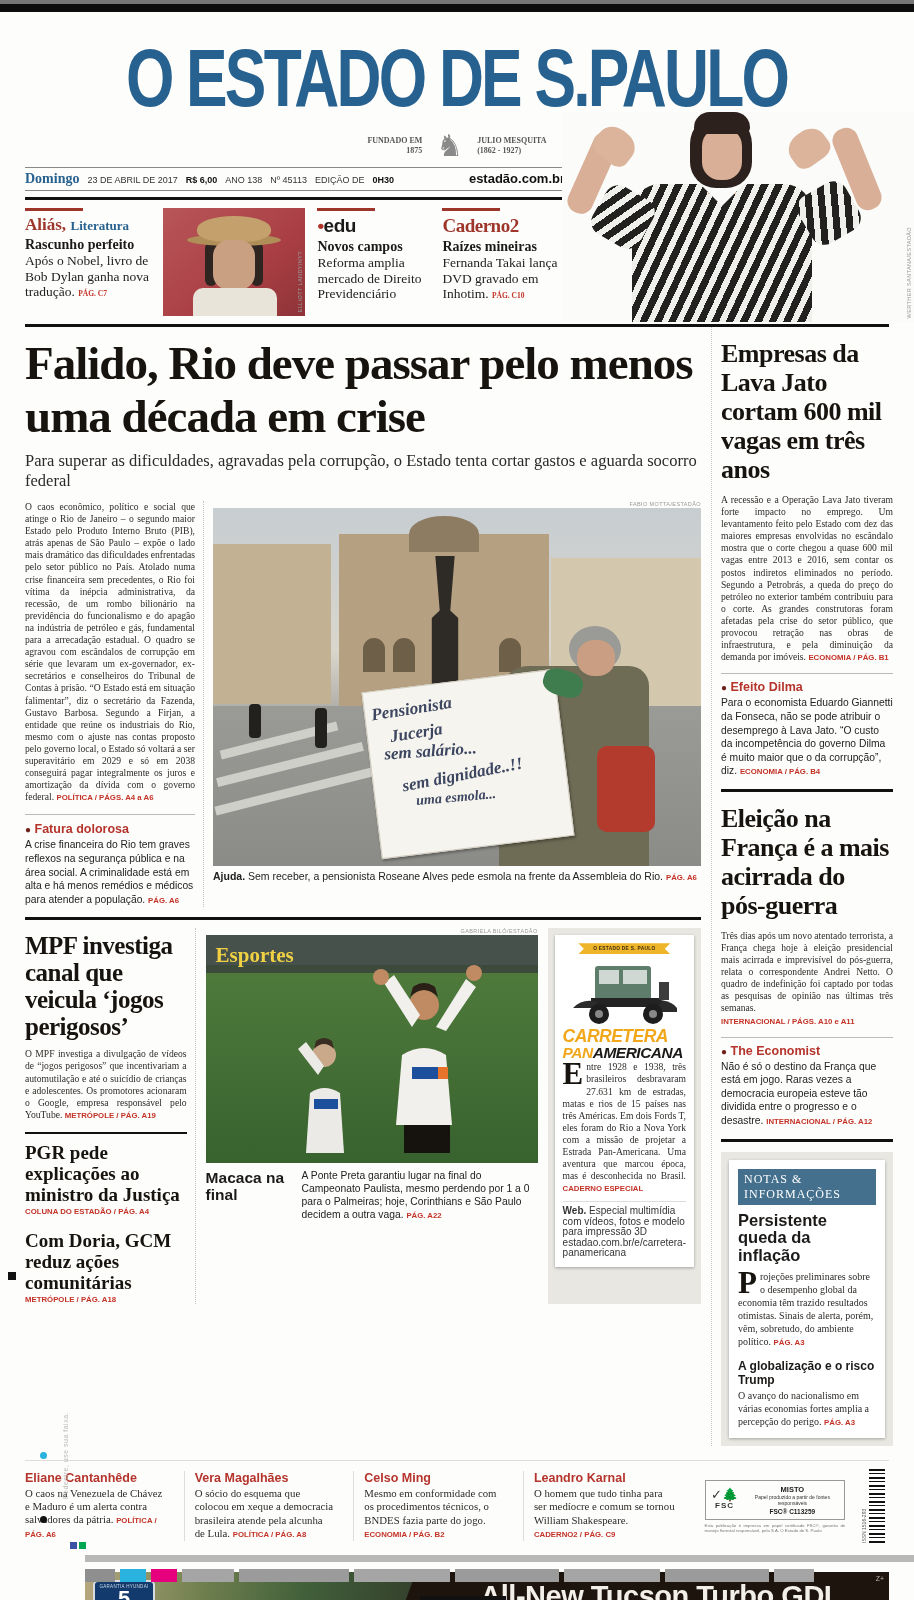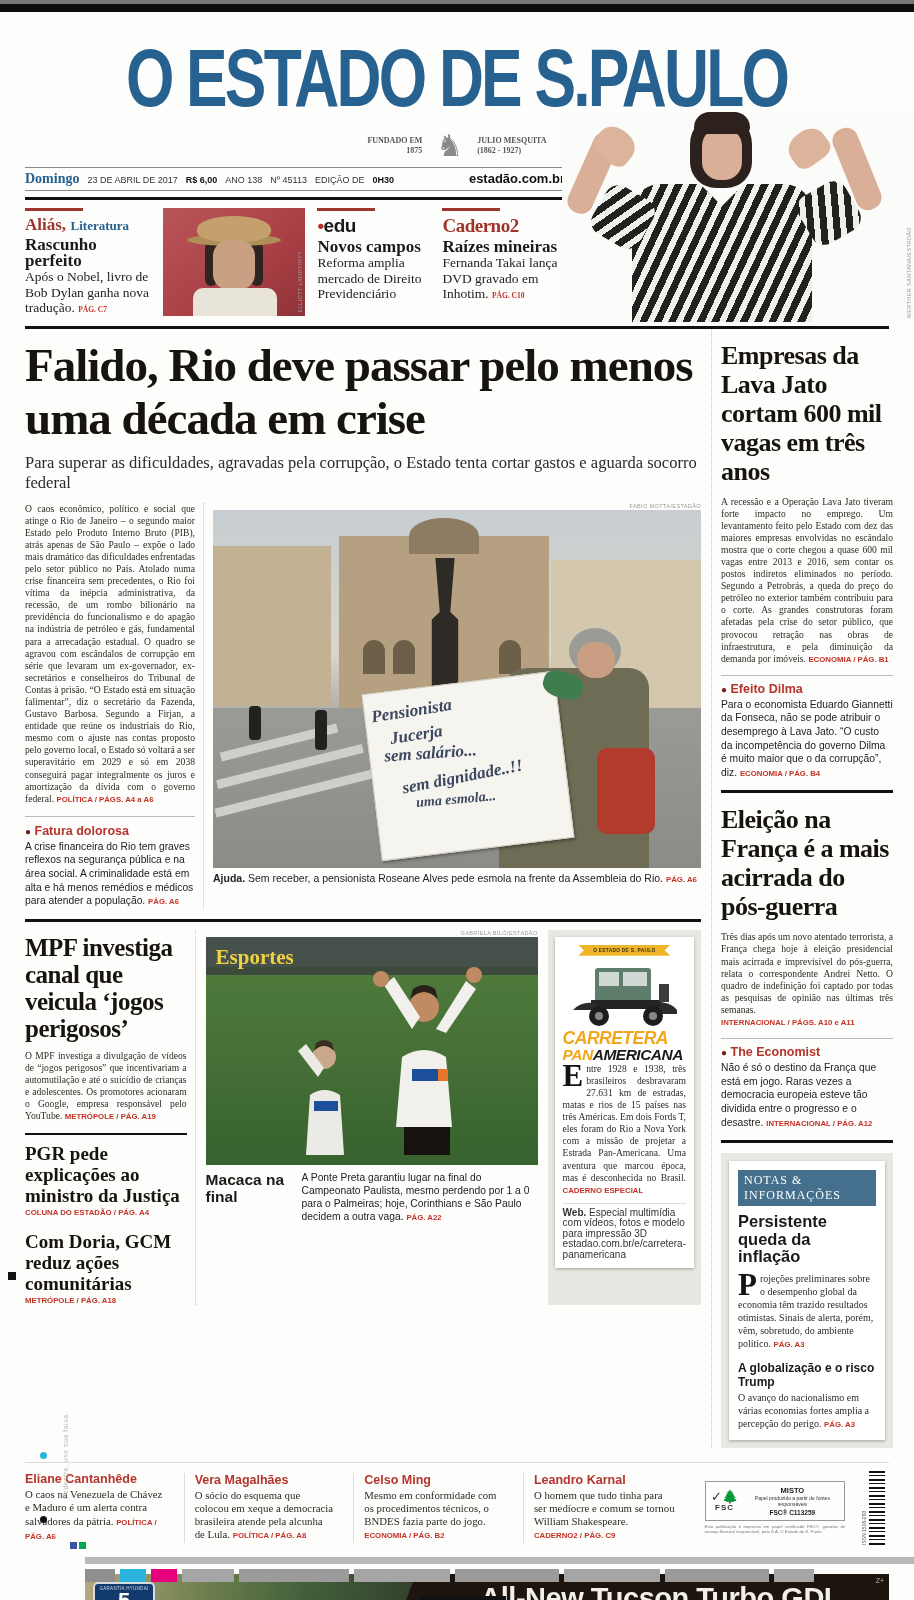--- a/index.html
+++ b/index.html
@@ -41,21 +41,21 @@
   .w-sleeve.right{right:58px;top:74px;transform:rotate(-30deg);}
   .vcredit{position:absolute;right:2px;bottom:4px;writing-mode:vertical-rl;transform:rotate(180deg);
       font-size:5.5px;color:#9b9b9b;letter-spacing:.4px;}
 
   
   .teasers{margin:6px 25px 0 25px;border-top:3px solid #111;padding-top:8px;display:flex;gap:12px;width:540px;}
   .red-rule{display:block;width:58px;border-top:3px solid #9e352b;margin-bottom:4px;}
   .teaser{width:132px;}
   .alias-name{font-family:"Liberation Serif",serif;font-weight:bold;font-size:17px;color:#9e352b;text-align:center;}
   .alias-sub{font-family:"Liberation Serif",serif;font-weight:bold;font-size:13px;color:#27618f;}
-  .t-title{font-family:"Liberation Serif",serif;font-weight:bold;font-size:17px;margin-top:2px;line-height:16px;}
+  .t-title{font-family:"Liberation Serif",serif;font-weight:bold;font-size:14px;margin-top:2px;line-height:16px;}
   .t-text{font-family:"Liberation Serif",serif;font-size:13.5px;line-height:15.5px;color:#222;}
   .t-ref{font-size:7.5px;font-weight:bold;color:#c33227;}
   .dylan{position:relative;width:142px;height:108px;flex:none;background:linear-gradient(140deg,#b8565a,#a93f44 60%,#8e3338);overflow:hidden;}
   .d-hat{position:absolute;left:34px;top:8px;width:74px;height:26px;background:#c4a16c;border-radius:50% 50% 40% 40%;}
   .d-brim{position:absolute;left:24px;top:26px;width:94px;height:12px;background:#b08e58;border-radius:50%;}
   .d-face{position:absolute;left:50px;top:32px;width:42px;height:50px;background:#caa083;border-radius:16px;}
   .d-hair{position:absolute;left:42px;top:34px;width:12px;height:44px;background:#2e2420;border-radius:6px;}
   .d-hair2{position:absolute;left:88px;top:34px;width:12px;height:44px;background:#2e2420;border-radius:6px;}
   .d-shirt{position:absolute;left:30px;top:80px;width:84px;height:28px;background:#e9e4da;border-radius:10px 10px 0 0;}
   .edu-logo{font-weight:bold;font-size:19px;letter-spacing:-.5px;}

